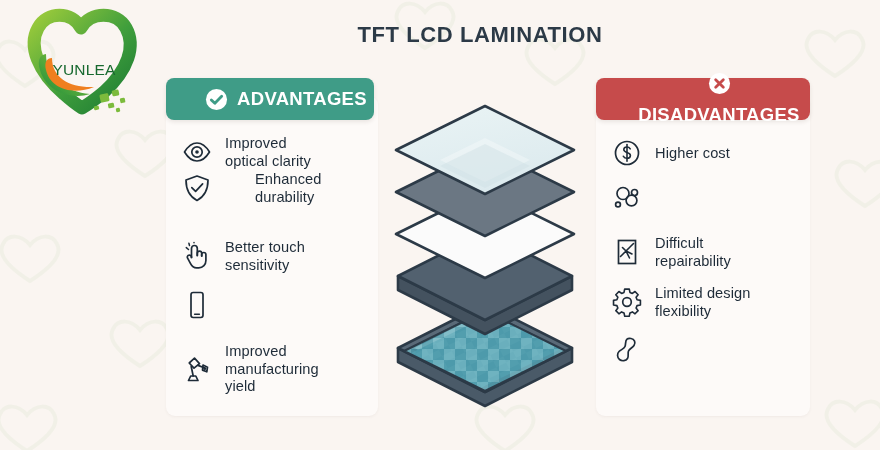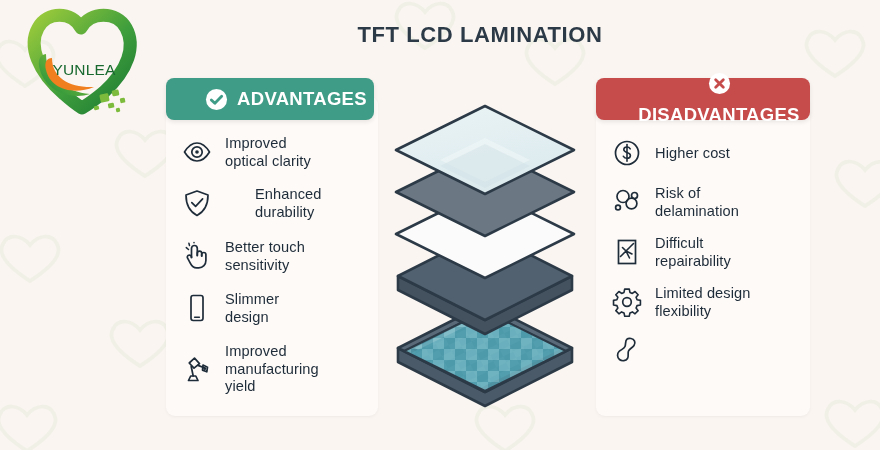--- a/index.html
+++ b/index.html
@@ -195,21 +195,21 @@
       <div class="item" style="top:4px;">
         <svg class="ic" viewBox="0 0 30 30">
           <path d="M2.5 15 C6.5 8.5 11 6 15 6 C19 6 23.5 8.5 27.5 15 C23.5 21.5 19 24 15 24 C11 24 6.5 21.5 2.5 15 Z" fill="none" stroke="#1e2b38" stroke-width="1.7" stroke-linejoin="round"></path>
           <circle cx="15" cy="15" r="5.2" fill="none" stroke="#1e2b38" stroke-width="1.7"></circle>
           <circle cx="15" cy="15" r="1.8" fill="#1e2b38"></circle>
         </svg>
         <div class="tx">Improved
 optical clarity</div>
       </div>
 
-      <div class="item" style="top:55px;gap:43px;">
+      <div class="item" style="top:40px;gap:43px;">
         <svg class="ic" viewBox="0 0 30 30">
           <path d="M15 3 L26 7 C26 16 22.5 23.5 15 27.5 C7.5 23.5 4 16 4 7 Z" fill="none" stroke="#1e2b38" stroke-width="1.7" stroke-linejoin="round"></path>
           <path d="M9.8 14.6 L13.6 18.4 L20.6 10.8" fill="none" stroke="#1e2b38" stroke-width="1.7" stroke-linecap="round" stroke-linejoin="round"></path>
         </svg>
         <div class="tx">Enhanced
 durability</div>
       </div>
 
       <div class="item" style="top:108px;">
         <svg class="ic" viewBox="0 0 30 30">
@@ -222,22 +222,20 @@
         </svg>
         <div class="tx">Better touch
 sensitivity</div>
       </div>
 
       <div class="item" style="top:160px;">
         <svg class="ic" viewBox="0 0 30 30">
           <rect x="9" y="2.5" width="12" height="25" rx="2.2" fill="none" stroke="#1e2b38" stroke-width="1.7"></rect>
           <line x1="12.6" y1="24.2" x2="17.4" y2="24.2" stroke="#1e2b38" stroke-width="1.5" stroke-linecap="round"></line>
         </svg>
-        <div class="tx">Slimmer
-design</div>
       </div>
 
       <div class="item" style="top:212px;">
         <svg class="ic" viewBox="0 0 30 30">
           <path d="M6.5 26.5 L16 26.5 L13.8 22 L8.7 22 Z" fill="none" stroke="#1e2b38" stroke-width="1.7" stroke-linejoin="round"></path>
           <path d="M11.2 22 L9.2 12.5" fill="none" stroke="#1e2b38" stroke-width="1.7" stroke-linecap="round"></path>
           <path d="M7.2 9 L12.5 4.2 L17.5 9.6 L12 14.2 Z" fill="none" stroke="#1e2b38" stroke-width="1.7" stroke-linejoin="round"></path>
           <path d="M16 11.4 L22.2 13.8" fill="none" stroke="#1e2b38" stroke-width="1.7" stroke-linecap="round"></path>
           <path d="M21 11 L25.5 13.2 L24.8 17.8 L20.5 16.1 Z" fill="none" stroke="#1e2b38" stroke-width="1.7" stroke-linejoin="round"></path>
           <circle cx="22.8" cy="14.4" r="1.5" fill="#1e2b38"></circle>
@@ -271,22 +269,20 @@
         <div class="tx">Higher cost</div>
       </div>
 
       <div class="item" style="top:54px;">
         <svg class="ic" viewBox="0 0 30 30">
           <circle cx="11" cy="9.5" r="6" fill="none" stroke="#1e2b38" stroke-width="1.7"></circle>
           <circle cx="19.5" cy="16.5" r="5.4" fill="none" stroke="#1e2b38" stroke-width="1.7"></circle>
           <circle cx="22.5" cy="8.5" r="3" fill="none" stroke="#1e2b38" stroke-width="1.7"></circle>
           <circle cx="6" cy="20.5" r="2.4" fill="none" stroke="#1e2b38" stroke-width="1.7"></circle>
         </svg>
-        <div class="tx">Risk of
-delamination</div>
       </div>
 
       <div class="item" style="top:104px;">
         <svg class="ic" viewBox="0 0 30 30">
           <rect x="6.5" y="3.5" width="17" height="23" fill="none" stroke="#1e2b38" stroke-width="1.7"></rect>
           <path d="M8.5 19.5 L14 14 L10.5 10.5 M14 14 L21.5 6.5 M14 14 L17.5 21 M14 14 L20 17" fill="none" stroke="#1e2b38" stroke-width="1.6" stroke-linecap="round"></path>
         </svg>
         <div class="tx">Difficult
 repairability</div>
       </div>

